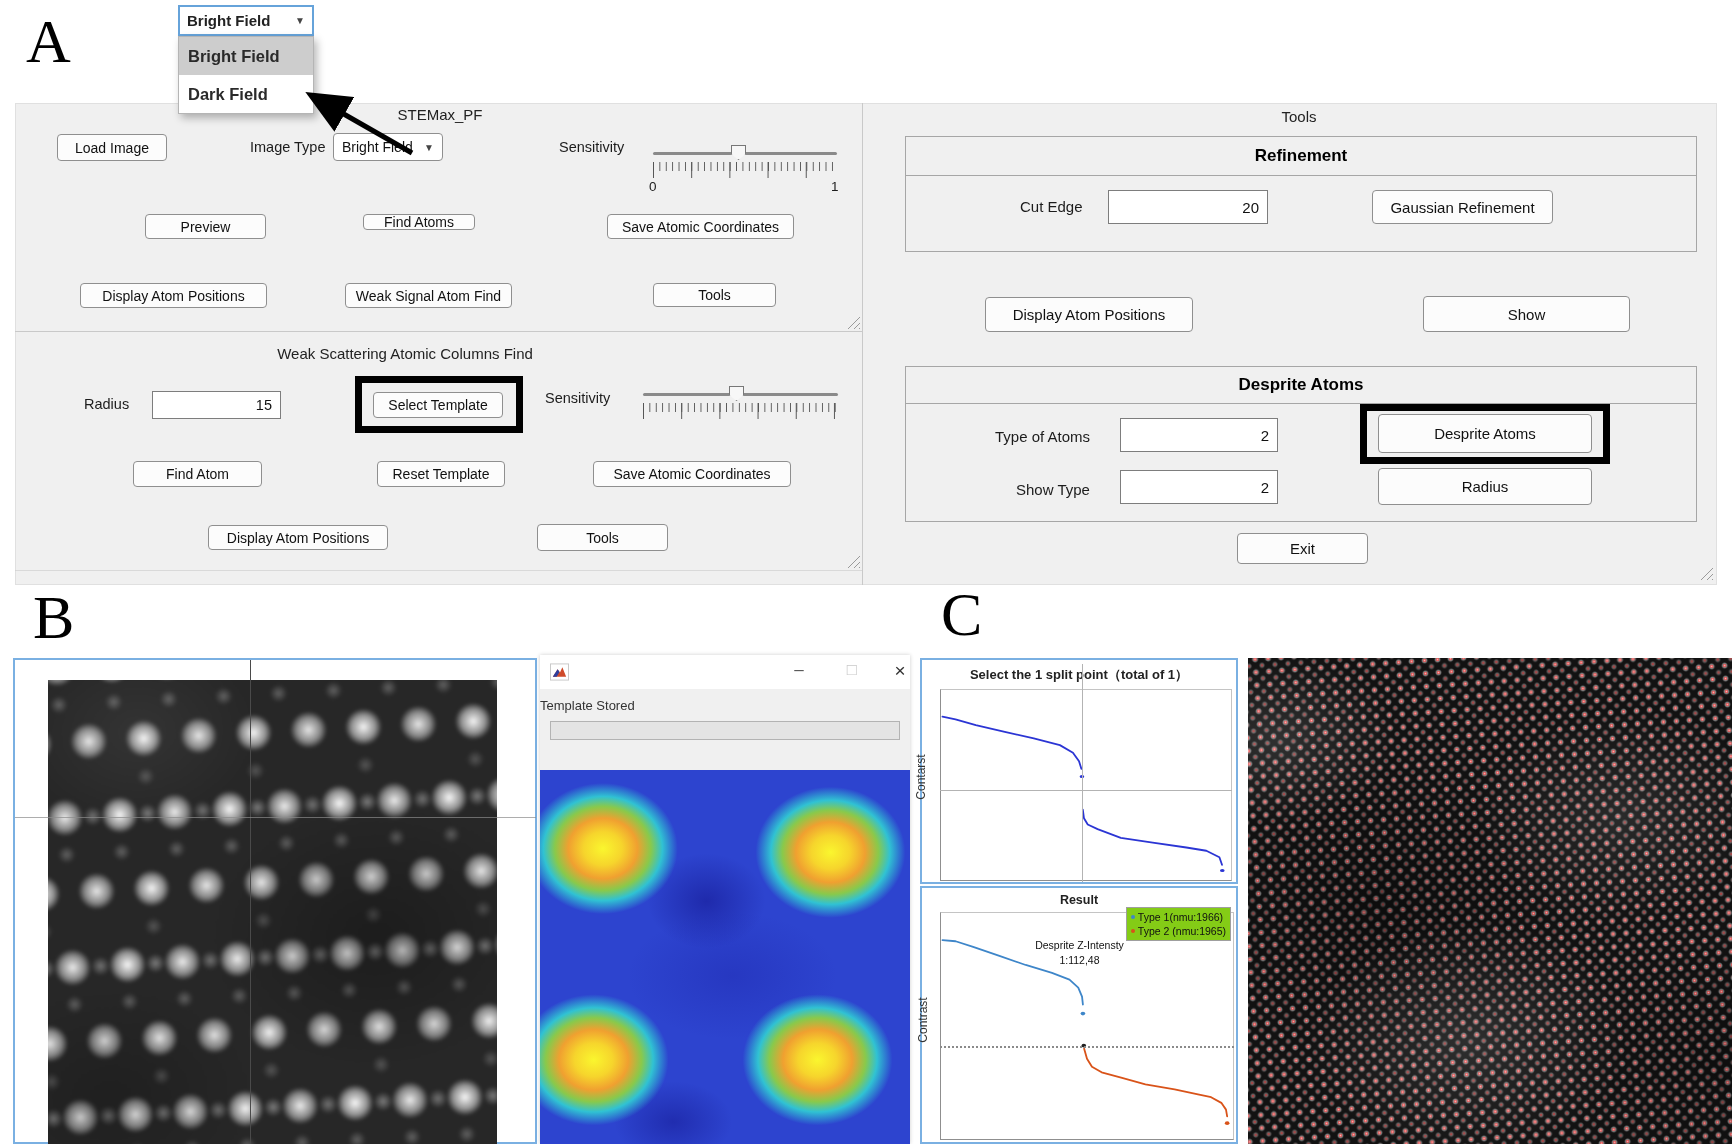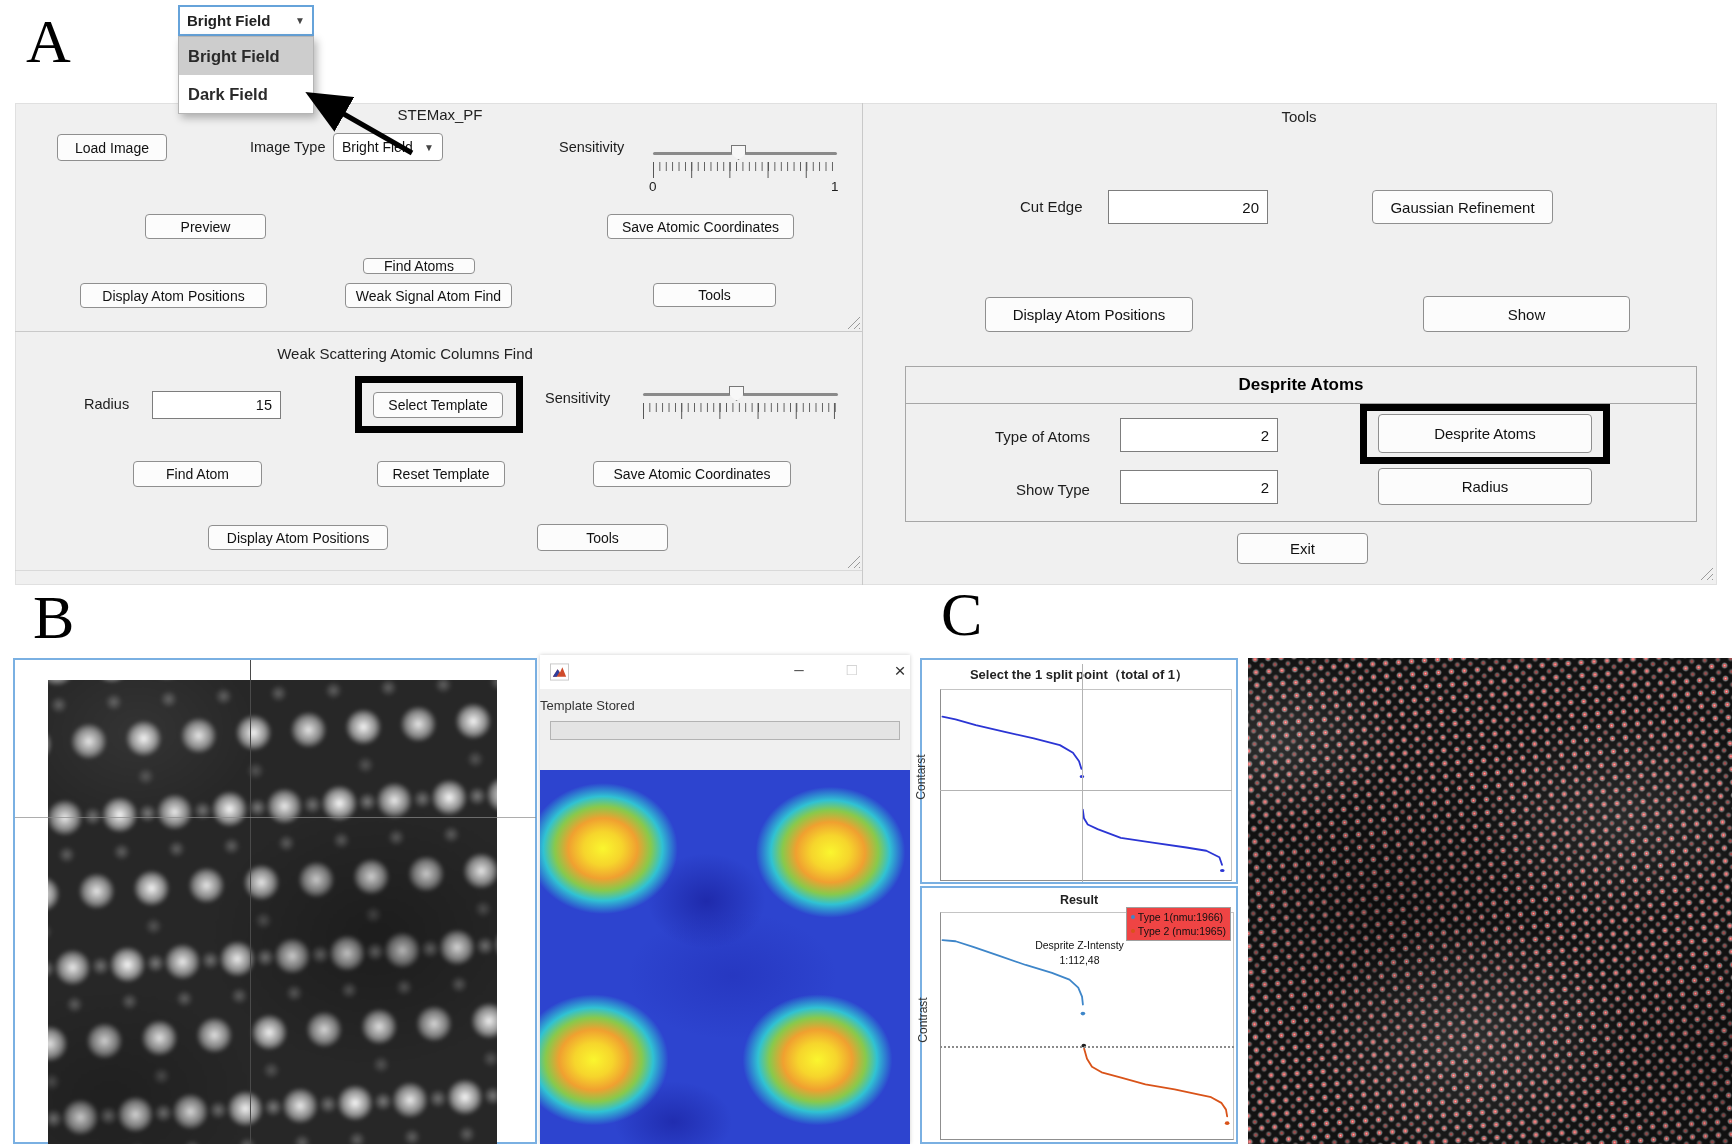--- a/index.html
+++ b/index.html
@@ -70,21 +70,21 @@
       radial-gradient(96px 84px at 14.5% 77.5%,#faf62e 0%,#f6d52c 20%,#f0a030 36%,#89c94b 50%,#30c2d3 62%,rgba(45,68,207,0) 78%),
       radial-gradient(96px 84px at 75% 77.5%,#faf62e 0%,#f6d52c 20%,#f0a030 36%,#89c94b 50%,#30c2d3 62%,rgba(45,68,207,0) 78%),
       radial-gradient(82px 66px at 45% 35%,rgba(22,26,150,.62),rgba(22,26,150,0) 72%),
       radial-gradient(82px 56px at 36% 94%,rgba(22,26,150,.55),rgba(22,26,150,0) 72%),
       radial-gradient(140px 85px at 52% 55%,rgba(28,36,170,.38),rgba(28,36,170,0) 75%);}
   
   .plot-title{font-size:13px;font-weight:700;color:#222;text-align:center;}
   .axes{border:1px solid #c4c4c4;border-left-color:#8f8f8f;border-bottom-color:#8f8f8f;box-sizing:border-box;background:#fff;}
   .ylab{font-size:12px;color:#333;transform:rotate(-90deg);transform-origin:center;white-space:nowrap;}
   .cross{background:#b3b3b3;}
-  .legend{background:#ef4444;border:1px solid #9f9f9f;font-size:10.5px;color:#111;padding:2px 4px;line-height:14px;}
+  .legend{background:#84cc16;border:1px solid #9f9f9f;font-size:10.5px;color:#111;padding:2px 4px;line-height:14px;}
   .legend-row{display:flex;align-items:center;gap:3px;white-space:nowrap;}
   .legend-dot{width:4px;height:4px;border-radius:50%;display:inline-block;}
   .ann{font-size:10.5px;font-weight:400;color:#111;text-align:center;line-height:1.0;}
   .splitline{border-top:2px dotted #8a8a8a;}
   
   .stemR-wrap{overflow:hidden;background:#101010;}
   .stemR{position:absolute;inset:-70px;transform:rotate(-4deg);filter:blur(.4px);background-color:#121212;
     background-image:
       radial-gradient(2.4px at 3.5px 3.5px,#ffb4b4 0%,#e05050 55%,rgba(224,80,80,0) 85%),
       radial-gradient(2.1px at 10px 10px,#c02020 0%,rgba(192,32,32,0) 85%),
@@ -143,21 +143,21 @@
   </div>
   <div class="abs lbl" style="left:559px;top:139px;">Sensitivity</div>
   <div class="abs slider-track" style="left:653px;top:152px;width:184px;">
     <div class="slider-thumb" style="left:78px;"></div>
   </div>
   <div class="abs ruler" style="left:653px;top:162px;width:185px;height:16px;"></div>
   <div class="abs lbl" style="left:649px;top:179px;font-size:13.5px;">0</div>
   <div class="abs lbl" style="left:831px;top:179px;font-size:13.5px;">1</div>
 
   <div class="abs btn" style="left:145px;top:214px;width:121px;height:25px;">Preview</div>
-  <div class="abs btn" style="left:363px;top:214px;width:112px;height:16px;margin-top:44px;">Find Atoms</div>
+  <div class="abs btn" style="left:363px;top:214px;width:112px;height:16px;">Find Atoms</div>
   <div class="abs btn" style="left:607px;top:214px;width:187px;height:25px;">Save Atomic Coordinates</div>
 
   <div class="abs btn" style="left:80px;top:283px;width:187px;height:25px;">Display Atom Positions</div>
   <div class="abs btn" style="left:345px;top:283px;width:167px;height:25px;">Weak Signal Atom Find</div>
   <div class="abs btn" style="left:653px;top:283px;width:123px;height:24px;">Tools</div>
 
   <div class="abs title-txt" style="left:240px;top:345px;width:330px;text-align:center;">Weak Scattering Atomic Columns Find</div>
 
   <div class="abs lbl" style="left:84px;top:396px;">Radius</div>
   <div class="abs input" style="left:152px;top:391px;width:129px;height:28px;">15</div>
@@ -171,20 +171,23 @@
 
   <div class="abs btn" style="left:133px;top:461px;width:129px;height:26px;">Find Atom</div>
   <div class="abs btn" style="left:377px;top:461px;width:128px;height:26px;">Reset Template</div>
   <div class="abs btn" style="left:593px;top:461px;width:198px;height:26px;">Save Atomic Coordinates</div>
 
   <div class="abs btn" style="left:208px;top:525px;width:180px;height:25px;">Display Atom Positions</div>
   <div class="abs btn" style="left:537px;top:524px;width:131px;height:27px;">Tools</div>
 
   <div class="abs title-txt" style="left:1219px;top:108px;width:160px;text-align:center;">Tools</div>
 
+  <div class="abs gbox" style="left:905px;top:136px;width:792px;height:116px;">
+    <div class="gbox-header" style="height:38px;">Refinement</div>
+  </div>
   <div class="abs lbl" style="left:1020px;top:198px;font-size:15px;">Cut Edge</div>
   <div class="abs input" style="left:1108px;top:190px;width:160px;height:34px;font-size:15px;">20</div>
   <div class="abs btn" style="left:1372px;top:190px;width:181px;height:34px;font-size:15px;">Gaussian Refinement</div>
 
   <div class="abs btn" style="left:985px;top:297px;width:208px;height:35px;font-size:15px;">Display Atom Positions</div>
   <div class="abs btn" style="left:1423px;top:296px;width:207px;height:36px;font-size:15px;">Show</div>
 
   <div class="abs gbox" style="left:905px;top:366px;width:792px;height:156px;">
     <div class="gbox-header" style="height:36px;">Desprite Atoms</div>
   </div>

